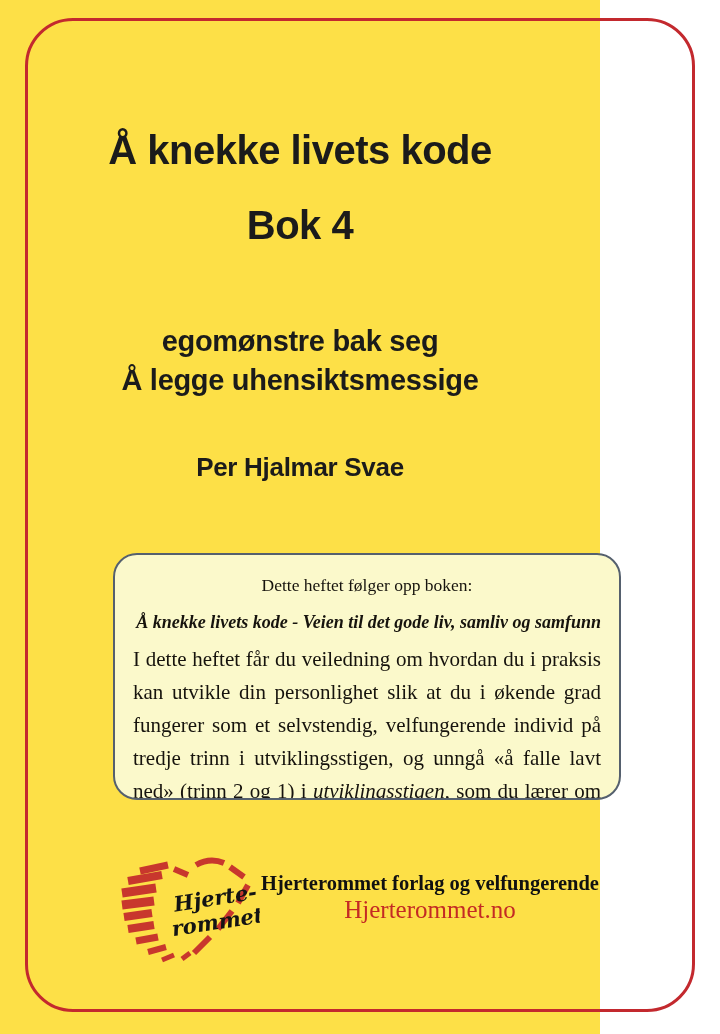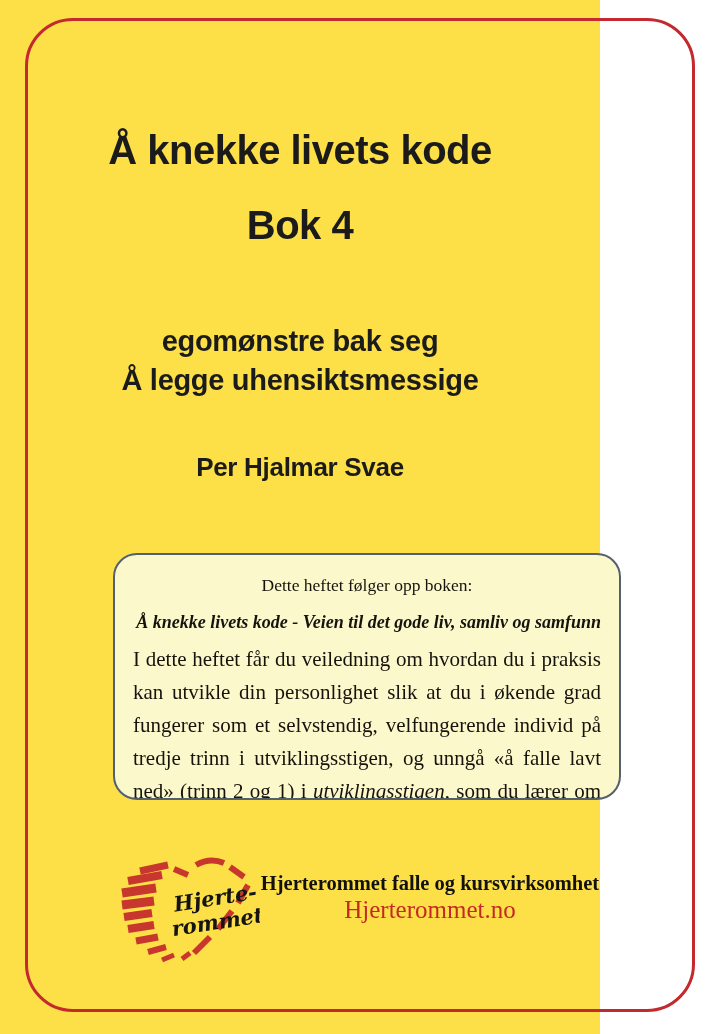--- a/index.html
+++ b/index.html
@@ -117,17 +117,17 @@
       <path d="M100,82 L84,98" stroke-width="6"></path>
       <path d="M72,104 L80,98" stroke-width="5"></path>
     </g>
     <g transform="rotate(-9 95 60)">
       <text class="logo-script" x="66" y="52">Hjerte-</text>
       <text class="logo-script" x="60" y="76">rommet</text>
     </g>
   </svg>
 
   <div class="pub-block">
-    <div class="publisher">Hjerterommet falle og kursvirksomhet</div>
+    <div class="publisher">Hjerterommet forlag og velfungerende</div>
     <div class="website">Hjerterommet.no</div>
   </div>
 
 </div>
 
 </body></html>

